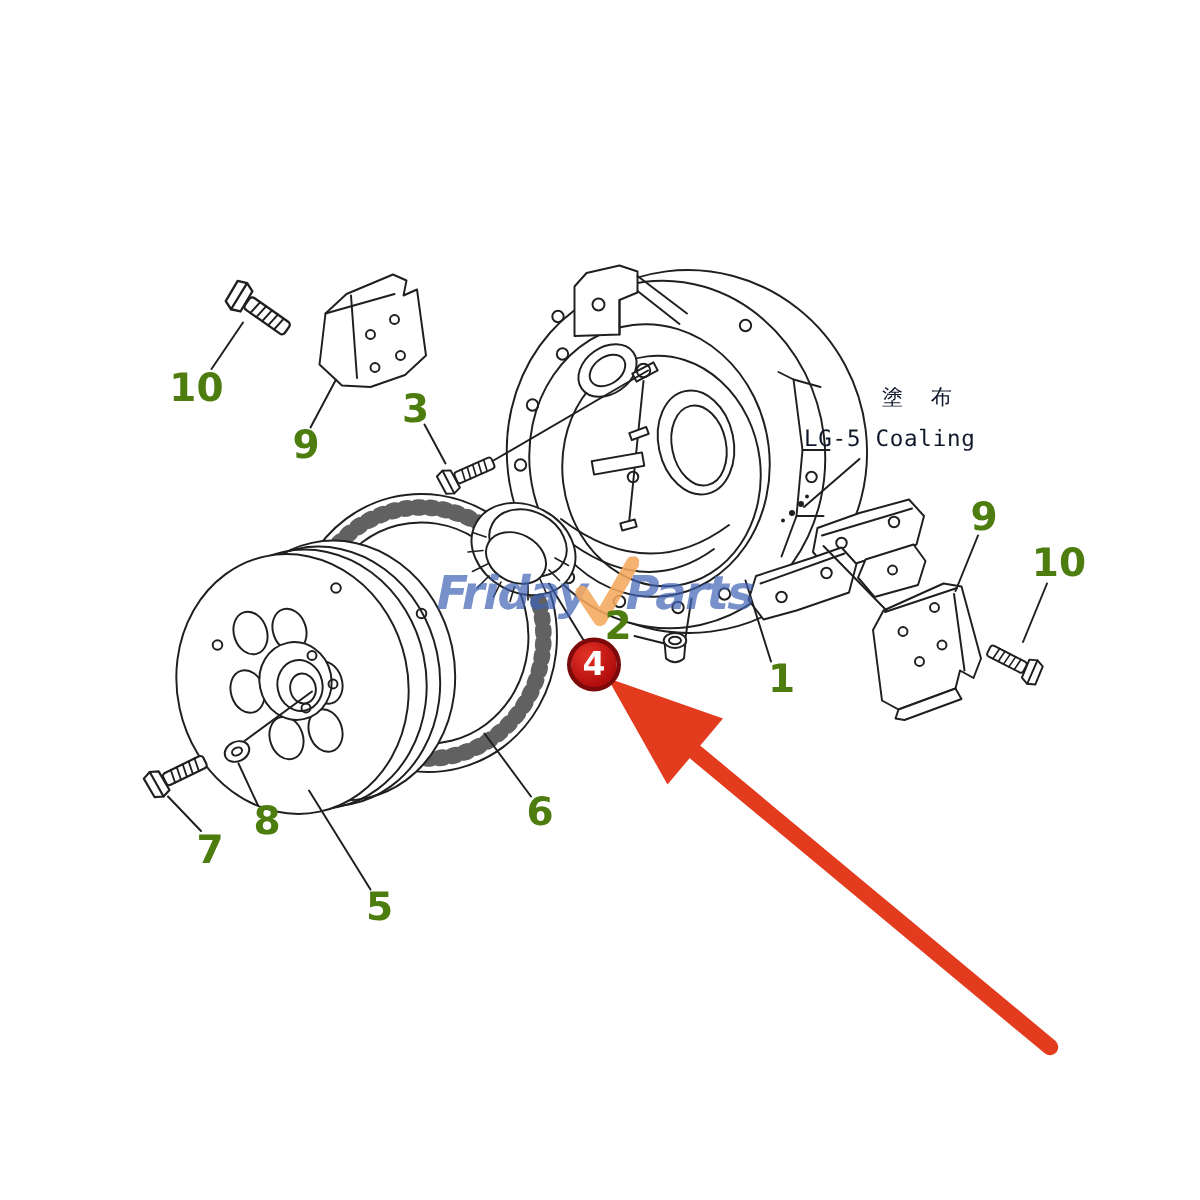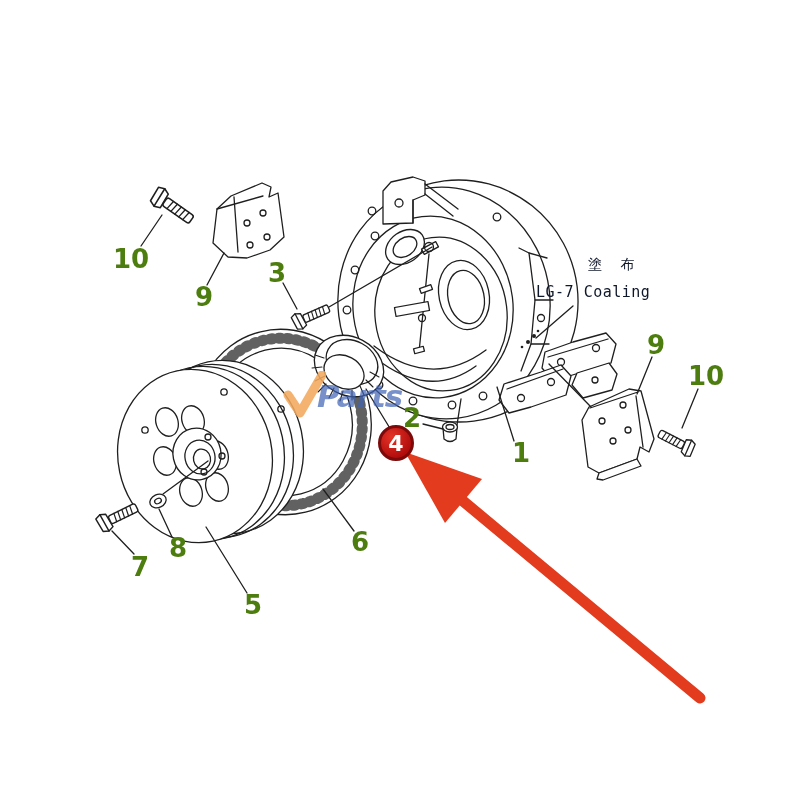--- a/index.html
+++ b/index.html
@@ -213,23 +213,24 @@
       <line x1="698" y1="389" x2="682" y2="428"></line>
     </g>
 
     <g>
       <line class="red-shaft" x1="700" y1="698" x2="463" y2="501"></line>
       <polygon class="red-head" points="405,452 482,479 445,523"></polygon>
     </g>
   </svg>
 
   <div class="coating coating-jp">塗 布</div>
-  <div class="coating coating-en">LG-7 Coaling</div>
+  <div class="coating coating-en">LG-5 Coaling</div>
 
   <div class="watermark">
+    <span class="wm-text">Friday</span>
     <svg class="wm-check" viewBox="0 0 44 48">
       <path d="M6,24 L18,42 L40,4" fill="none" stroke="#f2a85c" stroke-width="9" stroke-linecap="round" stroke-linejoin="round" opacity="0.88"></path>
     </svg>
     <span class="wm-text">Parts</span>
   </div>
 
   <div>
       <div class="part-label" style="left: 131px; top: 259px;">10</div>
       <div class="part-label" style="left: 204px; top: 297px;">9</div>
       <div class="part-label" style="left: 277px; top: 273px;">3</div>

